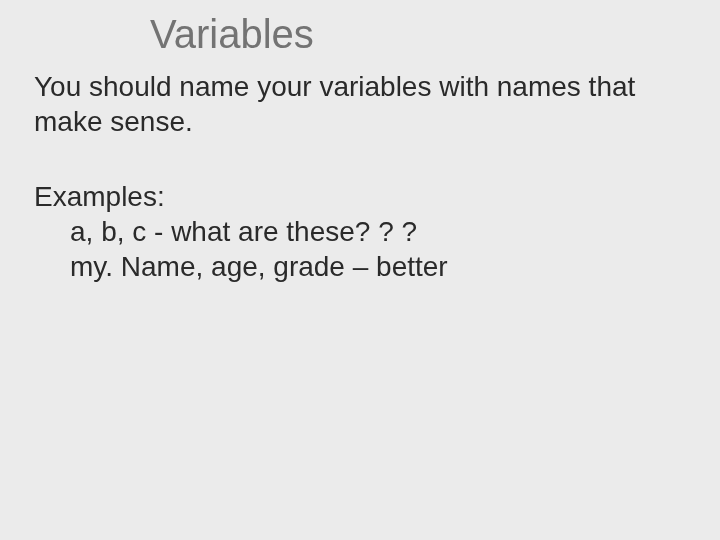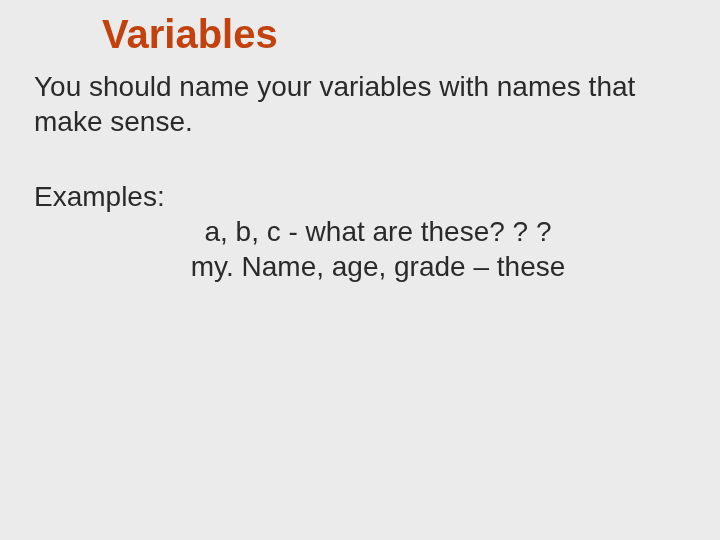--- a/index.html
+++ b/index.html
@@ -13,49 +13,48 @@
       background: #ebebeb;
       font-family: Arial, Helvetica, sans-serif;
       overflow: hidden;
     }
     .slide {
       width: 100%;
       height: 100%;
       padding: 10px 34px 0 34px;
     }
     .title {
-      color: #c2410c;
+      color: #737373;
       font-size: 40px;
-      font-weight: 700;
-      margin-left: 68px;
+      font-weight: 400;
+      margin-left: 116px;
       margin-top: 2px;
       letter-spacing: 0px;
     }
     .body {
       color: #2a2a2a;
       font-size: 28px;
       margin-top: 12px;
       line-height: 1.25;
     }
     .intro {
       margin-bottom: 40px;
     }
     .examples-label {
     }
     .example-line {
       margin-left: 36px;
-      text-align: center;
     }
   </style>
 </head>
 <body>
 
 <div class="slide">
   <h1 class="title">Variables</h1>
   <div class="body">
     <p class="intro">You should name your variables with names that make sense.</p>
     <p>
       <span class="examples-label">Examples</span><span>:</span>
     </p>
     <p class="example-line">a, b, c  - what are these? ? ?</p>
-    <p class="example-line">my. Name, age, grade – these</p>
+    <p class="example-line">my. Name, age, grade – better</p>
   </div>
 </div>
 
 </body></html>

